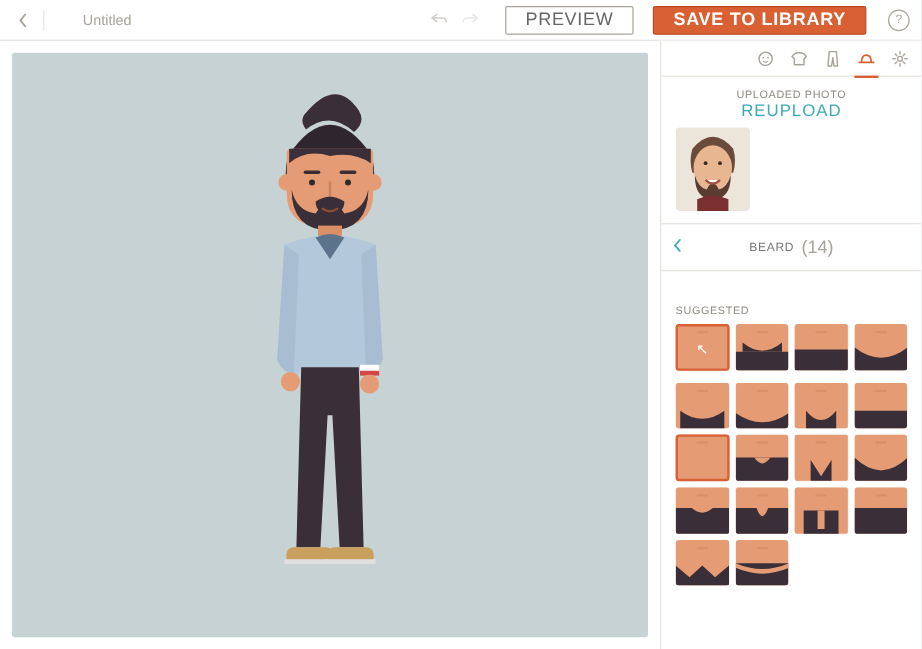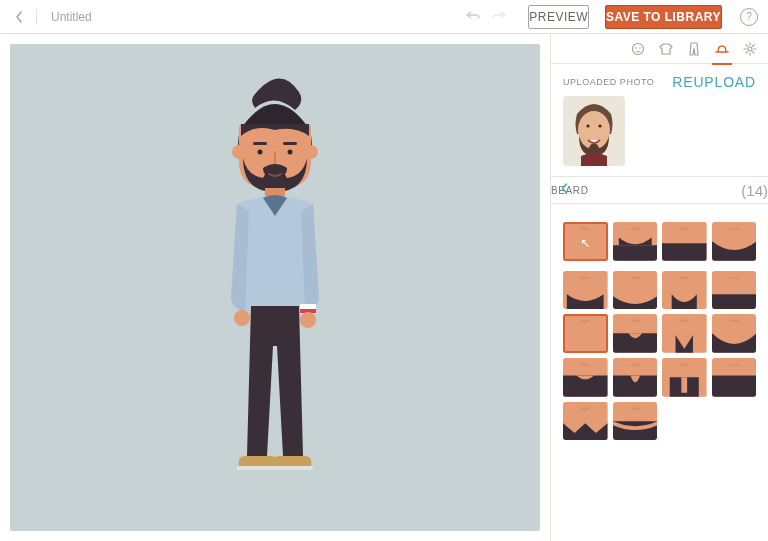--- a/index.html
+++ b/index.html
@@ -34,27 +34,27 @@
 
   
   .header{
     height:34px;
     border-bottom:1px solid var(--border);
     display:flex;align-items:center;
     padding:0 10px;gap:8px;
   }
   .back-chevron{width:18px;display:flex;align-items:center;justify-content:center;color:var(--muted);cursor:pointer;}
   .vr{width:1px;height:16px;background:var(--border);}
-  .title{color:var(--muted);font-size:12px;margin-left:6px;}
+  .title{color:var(--muted);font-size:12px;margin-left:24px;}
   .spacer{flex:1;}
   .history{display:flex;gap:12px;color:var(--muted);margin-right:14px;}
   .hist-btn{cursor:pointer;opacity:.55;}
   .hist-btn.disabled{opacity:.25;cursor:default;}
   .btn{height:24px;border:1px solid var(--muted);background:#fff;border-radius:2px;
-       padding:0 0;font-size:12px;letter-spacing:.04em;color:#666;display:flex;align-items:center;cursor:pointer;}
+       padding:0 16px;font-size:15px;letter-spacing:.04em;color:#666;display:flex;align-items:center;cursor:pointer;}
   .btn-primary{background:var(--accent);border-color:var(--accent-dark);color:#fff;font-weight:600;}
   .help-icon{width:18px;height:18px;border:1px solid var(--muted);border-radius:50%;
              display:flex;align-items:center;justify-content:center;color:var(--muted);margin-left:10px;font-size:10px;cursor:pointer;}
 
   
   .main{display:flex;height:calc(100% - 34px);}
   .canvas-wrap{flex:1;padding:10px 10px 10px 10px;}
   .canvas{background:var(--canvas-bg);width:100%;height:100%;border-radius:2px;position:relative;overflow:hidden;}
 
   
@@ -62,27 +62,27 @@
   .character svg{display:block;}
 
   
   .panel{width:218px;border-left:1px solid var(--border);display:flex;flex-direction:column;background:var(--panel-bg);overflow:hidden;}
   .tabbar{height:30px;border-bottom:1px solid var(--border);display:flex;justify-content:flex-end;align-items:center;gap:12px;padding:0 10px;position:relative;}
   .tab-ic{width:16px;height:16px;display:flex;align-items:center;justify-content:center;color:var(--muted);cursor:pointer;position:relative;}
   .tab-ic.active{color:var(--accent);}
   .tab-ic.active::after{content:"";position:absolute;left:-2px;right:-2px;bottom:-8px;height:2px;background:var(--accent);}
 
   .panel-body{flex:1;overflow:auto;padding:10px 12px 14px;}
-  .up-row{display:flex;justify-content:space-between;align-items:center;margin-bottom:6px;}
+  .up-row{display:flex;justify-content:space-between;align-items:center;margin-bottom:6px;flex-direction:column;}
   .label{font-size:9px;letter-spacing:.06em;color:var(--muted2);}
   .link{font-size:14px;letter-spacing:.06em;color:var(--link);cursor:pointer;}
   .photo{width:62px;height:70px;border-radius:4px;overflow:hidden;margin-bottom:10px;}
 
   .category{position:relative;border-top:1px solid var(--border);border-bottom:1px solid var(--border);
-            height:28px;display:flex;align-items:center;justify-content:space-between;margin:4px -12px 18px;gap:6px;}
+            height:40px;display:flex;align-items:center;justify-content:center;margin:4px -12px 28px;gap:6px;}
   .cat-back{position:absolute;left:10px;color:var(--link);cursor:pointer;}
   .cat-title{font-size:10px;letter-spacing:.06em;color:#777;}
   .cat-count{font-size:15px;color:var(--muted);}
 
   .section-label{font-size:9px;letter-spacing:.06em;color:var(--muted2);margin:4px 0 6px;}
   .grid{display:grid;grid-template-columns:repeat(4,1fr);gap:5px;margin-bottom:10px;}
   .tile{width:100%;aspect-ratio:1.15/1;background:var(--tile-bg);border-radius:3px;
         position:relative;overflow:hidden;cursor:pointer;}
   .tile.sel{outline:2px solid var(--accent);outline-offset:-2px;}
   .cursor{position:absolute;left:50%;top:54%;transform:translate(-50%,-50%);font-size:12px;color:#fff;pointer-events:none;}
@@ -237,20 +237,21 @@
       <div class="category">
         <span class="cat-back">
           <svg width="7" height="11" viewBox="0 0 7 11">
               <path d="M5.5 1 1.5 5.5l4 4.5" fill="none" stroke="currentColor" stroke-width="1.5" stroke-linecap="round"></path>
             </svg>
         </span>
         <span class="cat-title">BEARD</span>
         <span class="cat-count">(14)</span>
       </div>
 
+      <div class="section-label">SUGGESTED</div>
       <div class="grid" id="grid-suggested">
           <div class="tile sel"><svg viewBox="0 0 46 40" width="100%" height="100%" preserveAspectRatio="xMidYMid slice">
     <rect width="46" height="40" fill="#e59c74"></rect>
     <rect x="18" y="6" width="10" height="2" rx="1" fill="#da8f67"></rect>
 
   </svg><span class="cursor">↖</span></div>
           <div class="tile"><svg viewBox="0 0 46 40" width="100%" height="100%" preserveAspectRatio="xMidYMid slice">
     <rect width="46" height="40" fill="#e59c74"></rect>
     <rect x="18" y="6" width="10" height="2" rx="1" fill="#da8f67"></rect>
     <path fill="#3a2f38" d="M0 24h46v16H0Z"></path>

